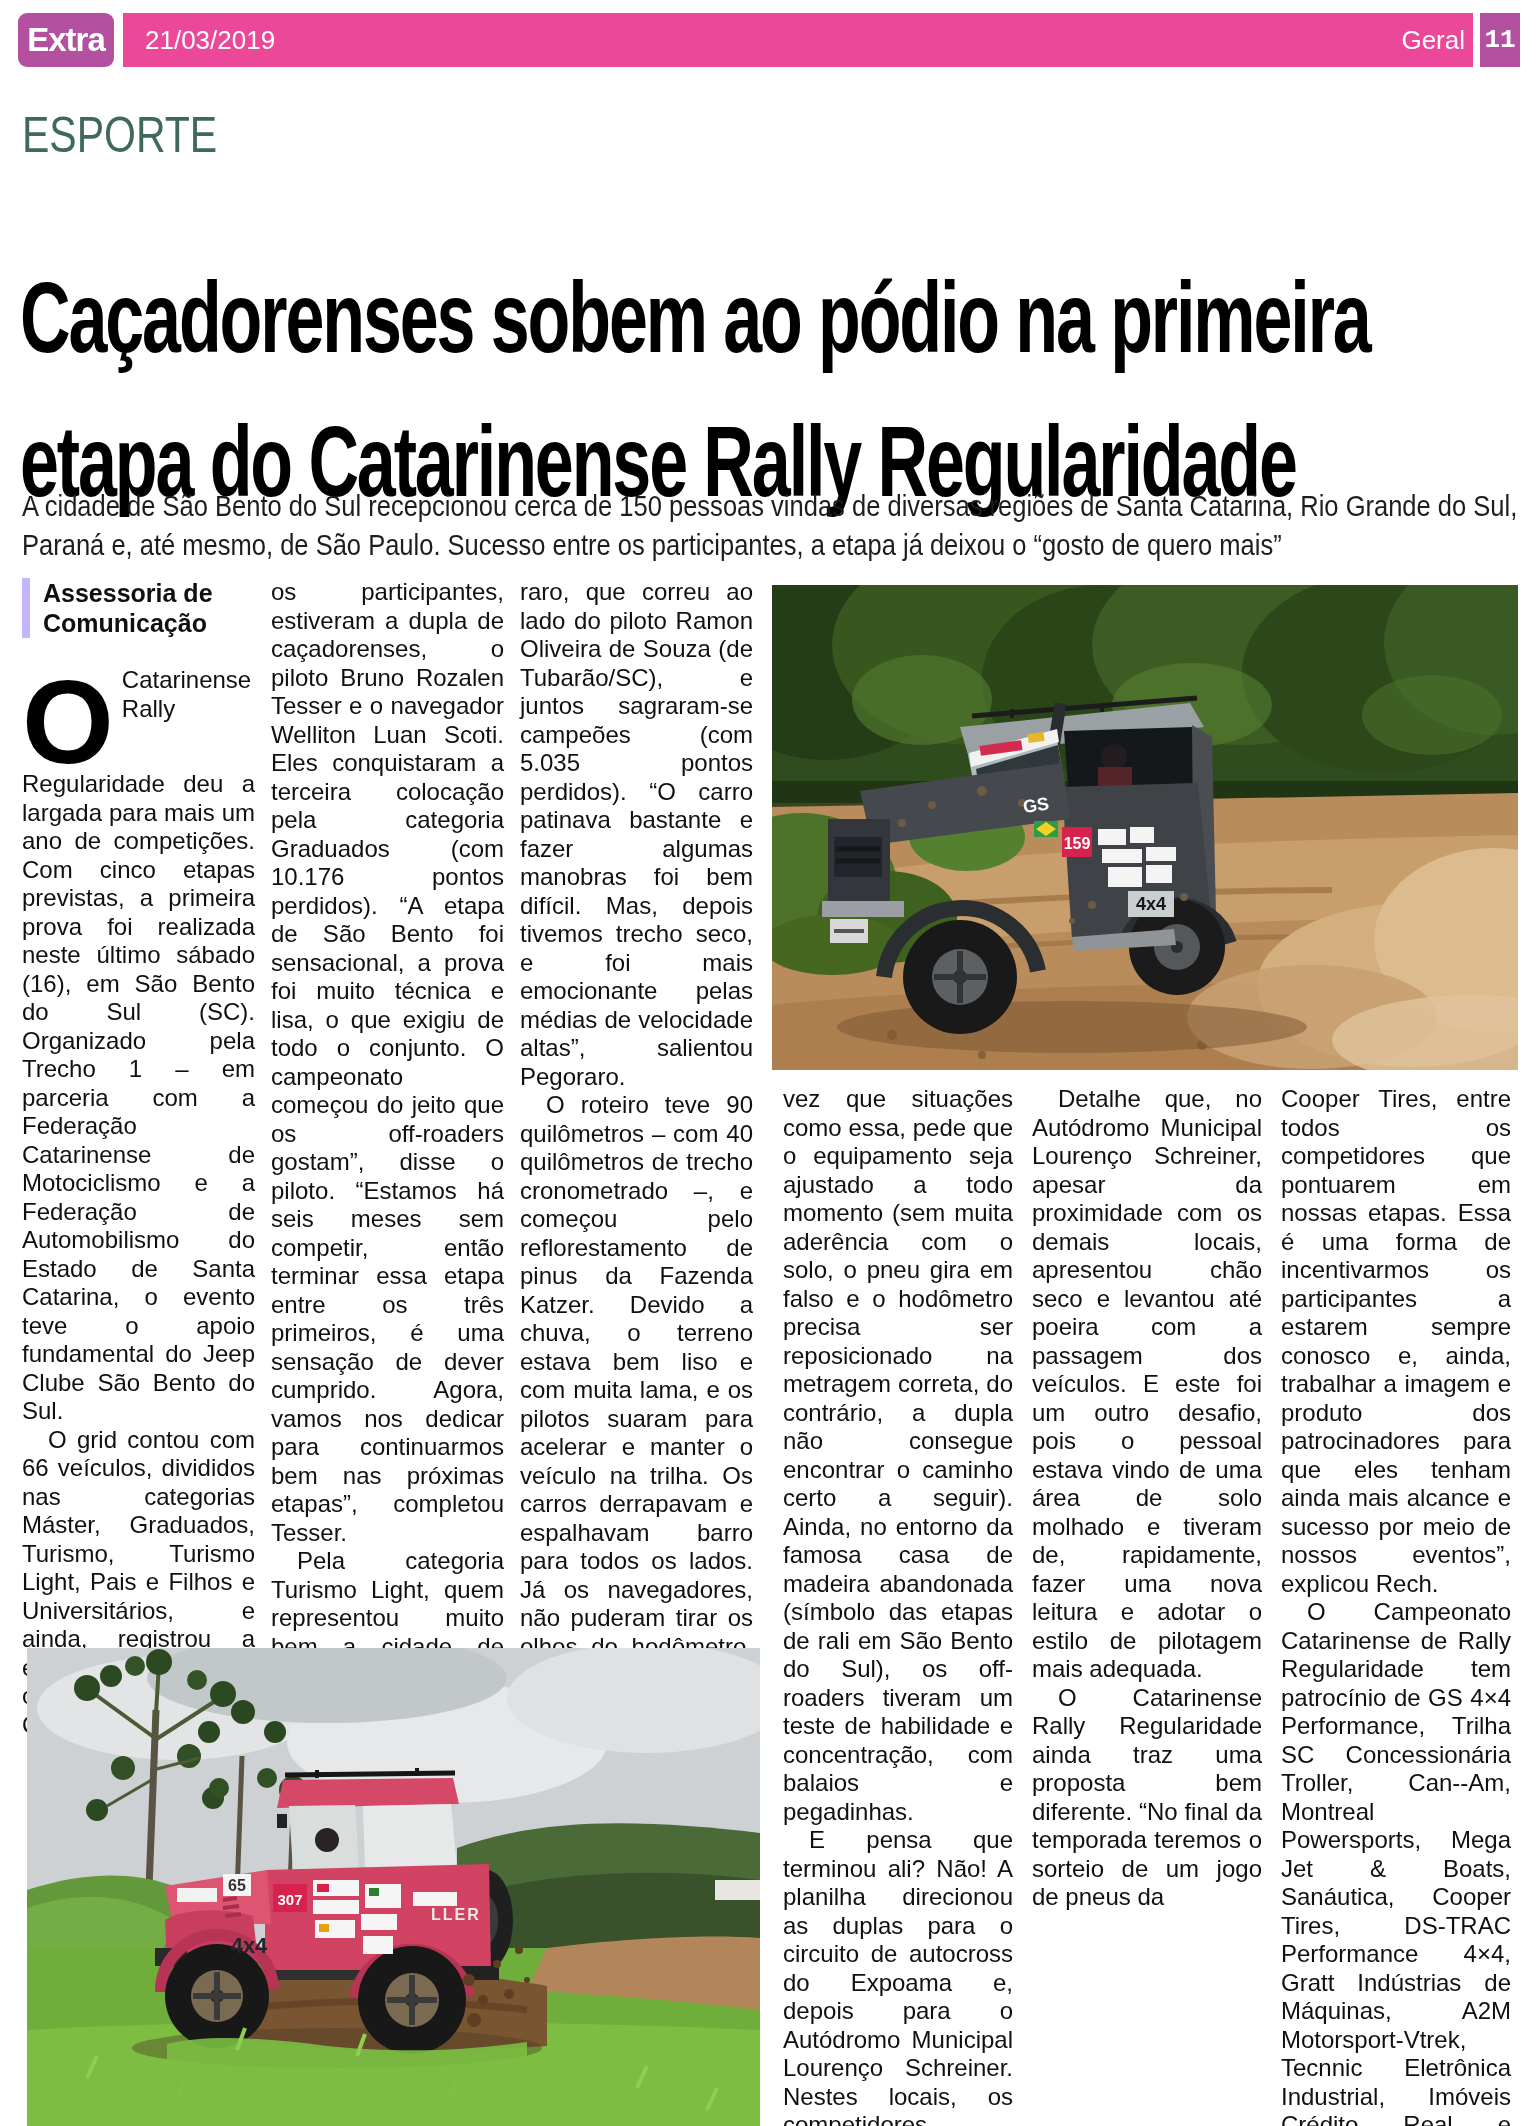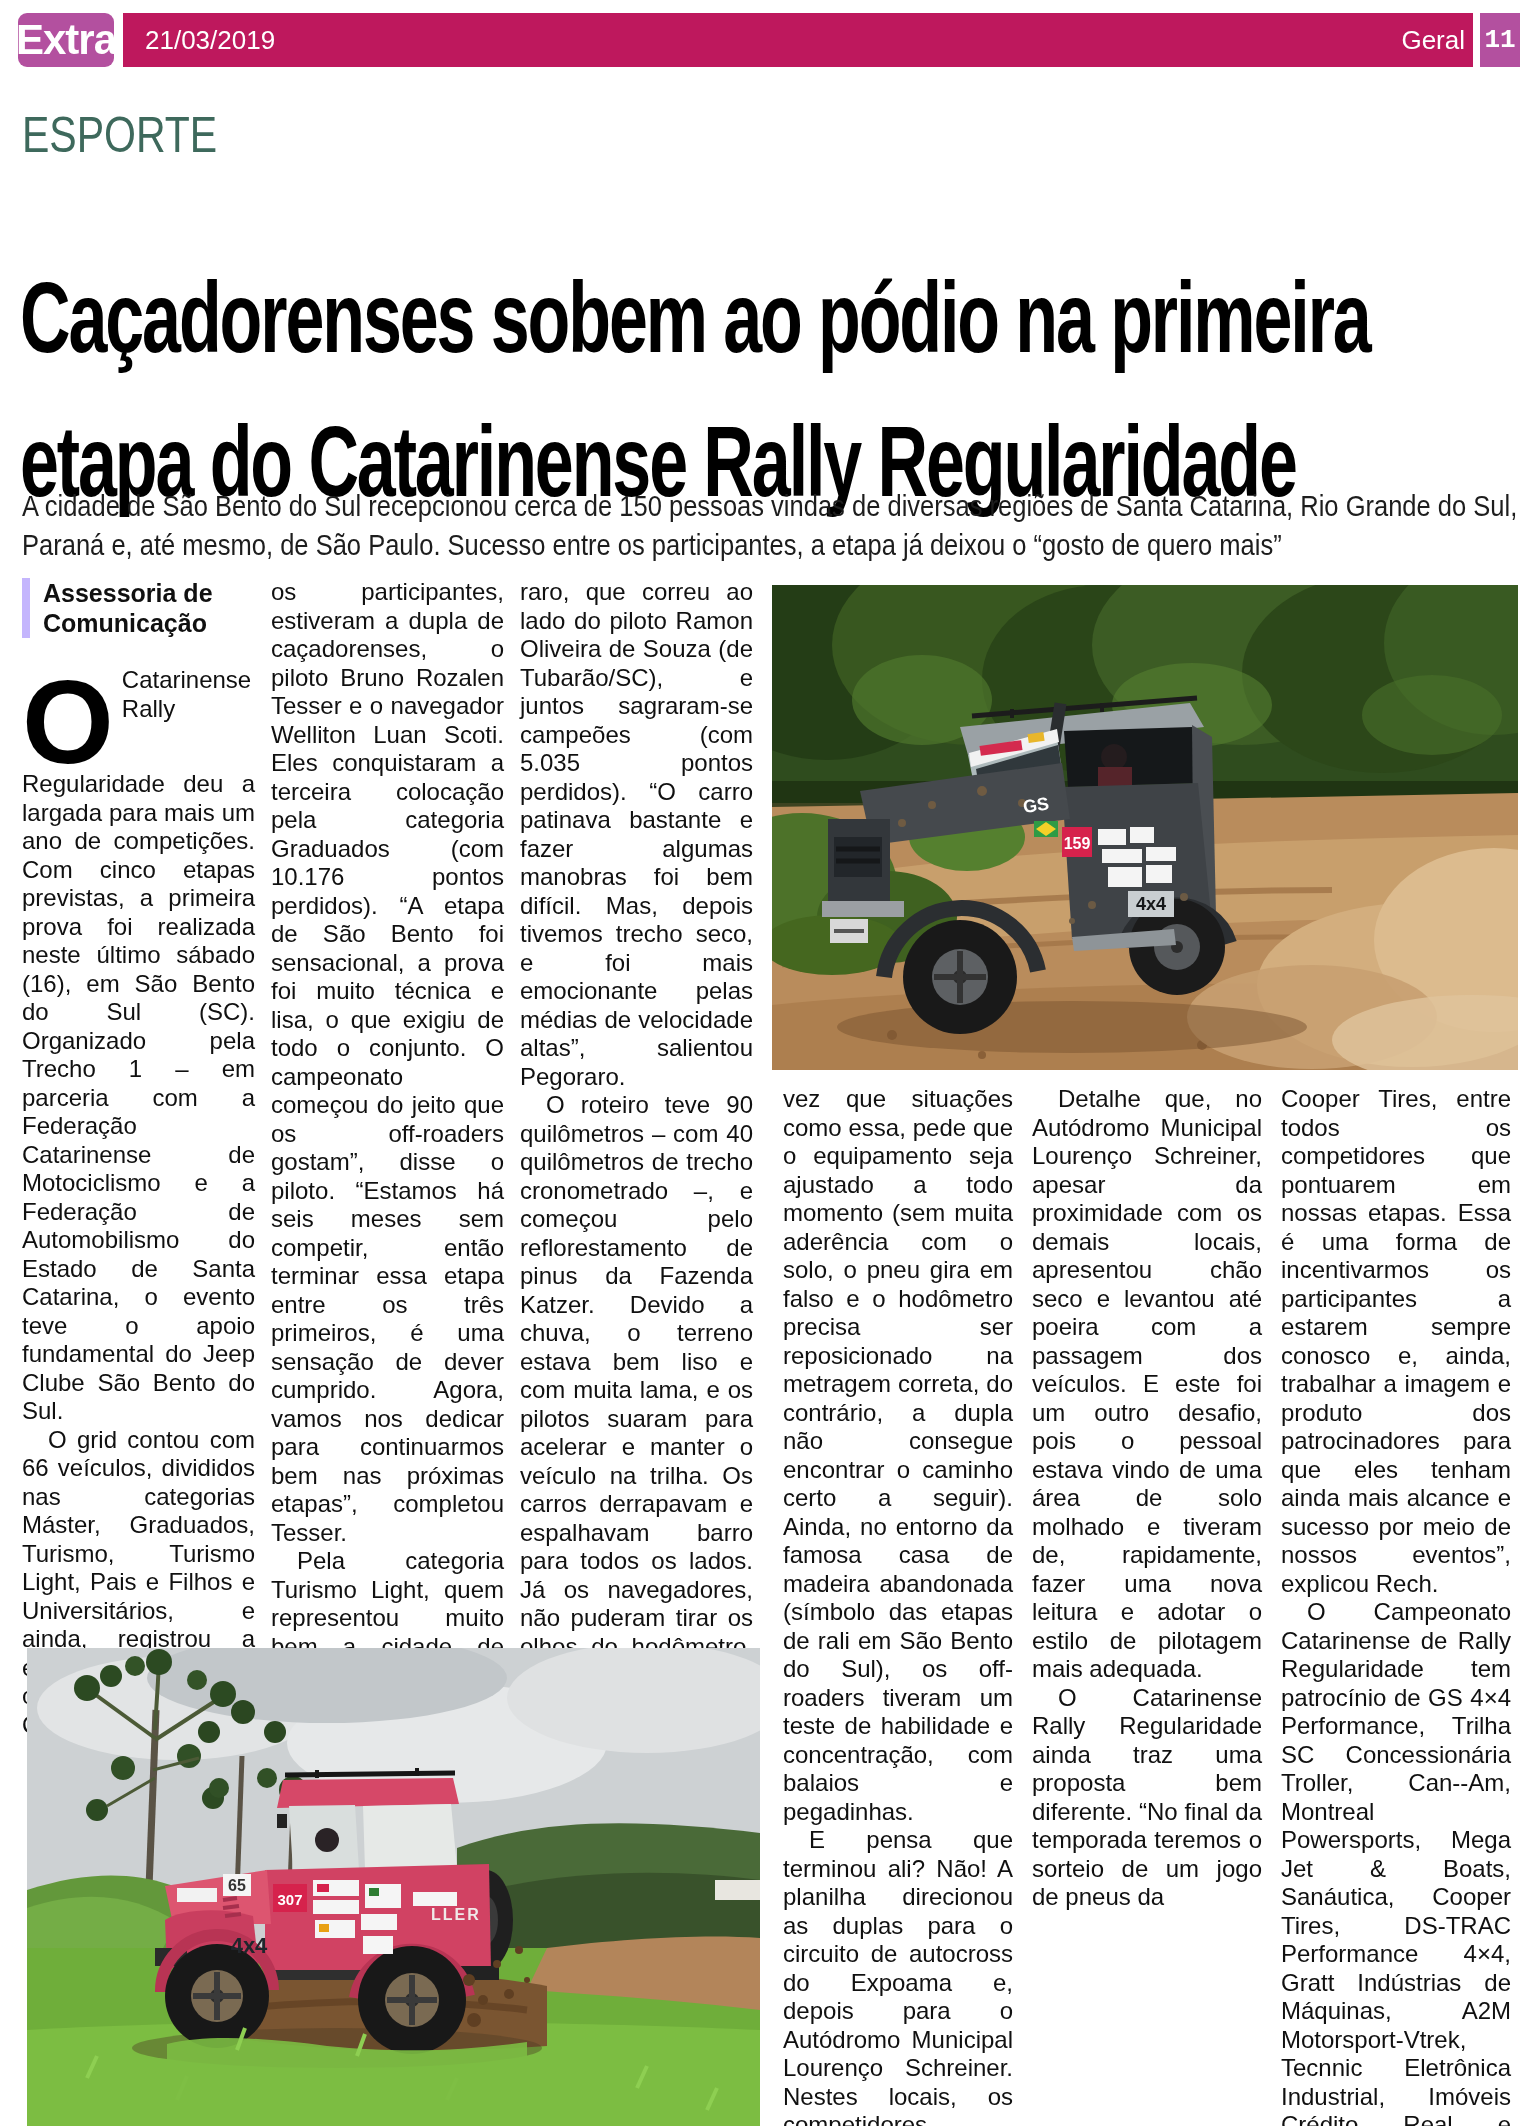--- a/index.html
+++ b/index.html
@@ -2,22 +2,22 @@
 <html lang="pt"><head>
 <meta charset="utf-8">
 <style>
   html,body{margin:0;padding:0;background:#9a9a9a;}
   .page{position:relative;width:1536px;height:2126px;margin:0 auto;background:#ffffff;
         font-family:"Liberation Sans",sans-serif;overflow:hidden;color:#111;}
 
   
   .brand-box{position:absolute;left:18px;top:13px;width:96px;height:54px;background:#b3509f;
              border-radius:9px;display:flex;align-items:center;justify-content:center;}
-  .brand-box span{color:#fff;font-weight:700;font-size:42px;letter-spacing:-1px;}
-  .head-bar{position:absolute;left:123px;top:13px;width:1350px;height:54px;background:#be185d;
+  .brand-box span{color:#fff;font-weight:700;font-size:33px;letter-spacing:-1px;}
+  .head-bar{position:absolute;left:123px;top:13px;width:1350px;height:54px;background:#ec4899;
             display:flex;align-items:center;}
   .head-date{color:#fff;font-size:26px;margin-left:22px;letter-spacing:0;}
   .head-section{color:#fff;font-size:26px;margin-left:auto;margin-right:8px;}
   .page-num{position:absolute;left:1480px;top:13px;width:40px;height:54px;background:#b3509f;
             display:flex;align-items:center;justify-content:center;color:#fff;font-size:26px;font-weight:700;font-family:Liberation Mono, monospace;}
 
   
   .kicker{position:absolute;left:22px;top:106px;font-size:50px;color:#3e695c;
           transform:scaleX(.82);transform-origin:0 0;white-space:nowrap;}
   .hl{position:absolute;left:20px;font-weight:700;font-size:100px;letter-spacing:-3px;

